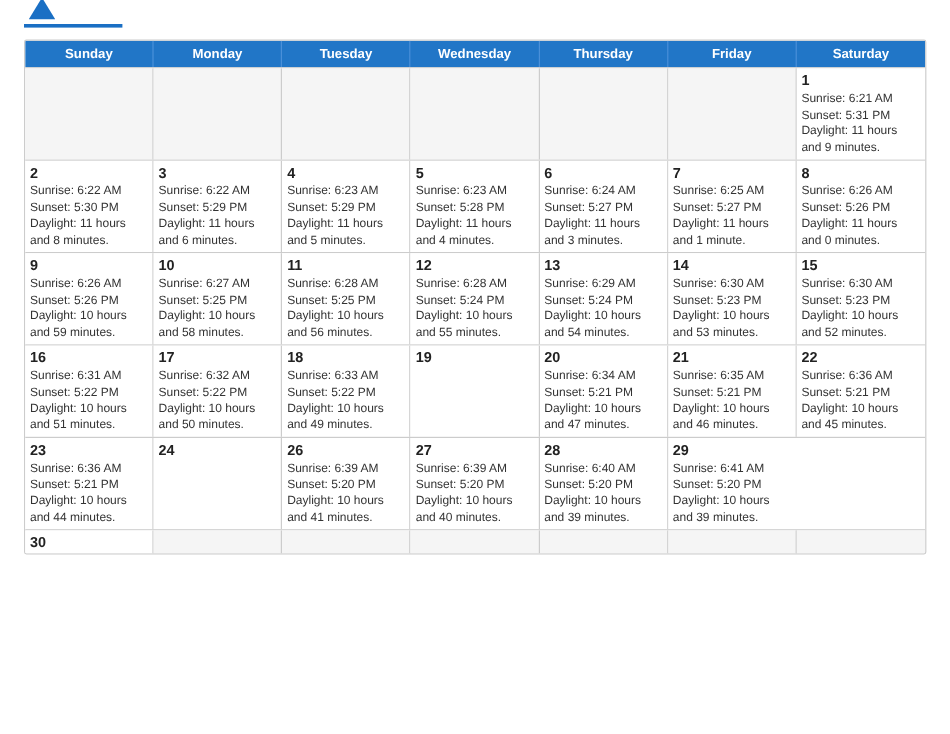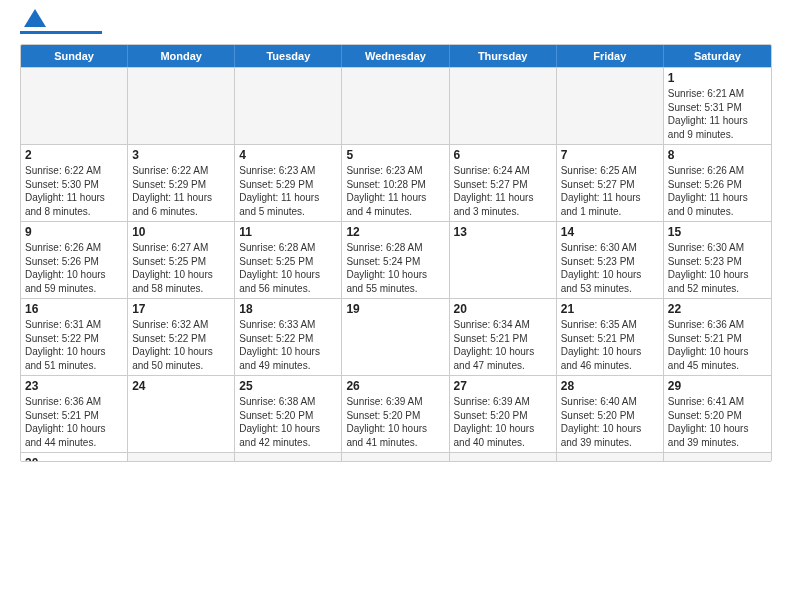--- a/index.html
+++ b/index.html
@@ -6,21 +6,21 @@
     body {
       font-family: Arial, sans-serif;
       background: #fff;
       width: 792px;
       height: 612px;
       overflow: hidden;
     }
     .page {
       width: 792px;
       height: 472px;
-      padding: 11px 20px 10px 20px;
+      padding: 0 20px 10px 20px;
       display: flex;
       flex-direction: column;
     }
     .header {
       display: flex;
       justify-content: space-between;
       align-items: flex-start;
       margin-bottom: 10px;
     }
     .logo {
@@ -178,21 +178,21 @@
           </div>
           <div class="cal-cell">
             <span class="day-num">4</span>
             <div class="day-info">Sunrise: 6:23 AM
 Sunset: 5:29 PM
 Daylight: 11 hours and 5 minutes.</div>
           </div>
           <div class="cal-cell">
             <span class="day-num">5</span>
             <div class="day-info">Sunrise: 6:23 AM
-Sunset: 10:28 PM
+Sunset: 5:28 PM
 Daylight: 11 hours and 4 minutes.</div>
           </div>
           <div class="cal-cell">
             <span class="day-num">6</span>
             <div class="day-info">Sunrise: 6:24 AM
 Sunset: 5:27 PM
 Daylight: 11 hours and 3 minutes.</div>
           </div>
           <div class="cal-cell">
             <span class="day-num">7</span>
@@ -227,20 +227,23 @@
 Daylight: 10 hours and 56 minutes.</div>
           </div>
           <div class="cal-cell">
             <span class="day-num">12</span>
             <div class="day-info">Sunrise: 6:28 AM
 Sunset: 5:24 PM
 Daylight: 10 hours and 55 minutes.</div>
           </div>
           <div class="cal-cell">
             <span class="day-num">13</span>
+            <div class="day-info">Sunrise: 6:29 AM
+Sunset: 5:24 PM
+Daylight: 10 hours and 54 minutes.</div>
           </div>
           <div class="cal-cell">
             <span class="day-num">14</span>
             <div class="day-info">Sunrise: 6:30 AM
 Sunset: 5:23 PM
 Daylight: 10 hours and 53 minutes.</div>
           </div>
           <div class="cal-cell">
             <span class="day-num">15</span>
             <div class="day-info">Sunrise: 6:30 AM
@@ -293,26 +296,20 @@
           <div class="cal-cell">
             <span class="day-num">23</span>
             <div class="day-info">Sunrise: 6:36 AM
 Sunset: 5:21 PM
 Daylight: 10 hours and 44 minutes.</div>
           </div>
           <div class="cal-cell">
             <span class="day-num">24</span>
           </div>
           <div class="cal-cell">
-            <span class="day-num">25</span>
-            <div class="day-info">Sunrise: 6:38 AM
-Sunset: 5:20 PM
-Daylight: 10 hours and 42 minutes.</div>
-          </div>
-          <div class="cal-cell">
             <span class="day-num">26</span>
             <div class="day-info">Sunrise: 6:39 AM
 Sunset: 5:20 PM
 Daylight: 10 hours and 41 minutes.</div>
           </div>
           <div class="cal-cell">
             <span class="day-num">27</span>
             <div class="day-info">Sunrise: 6:39 AM
 Sunset: 5:20 PM
 Daylight: 10 hours and 40 minutes.</div>

